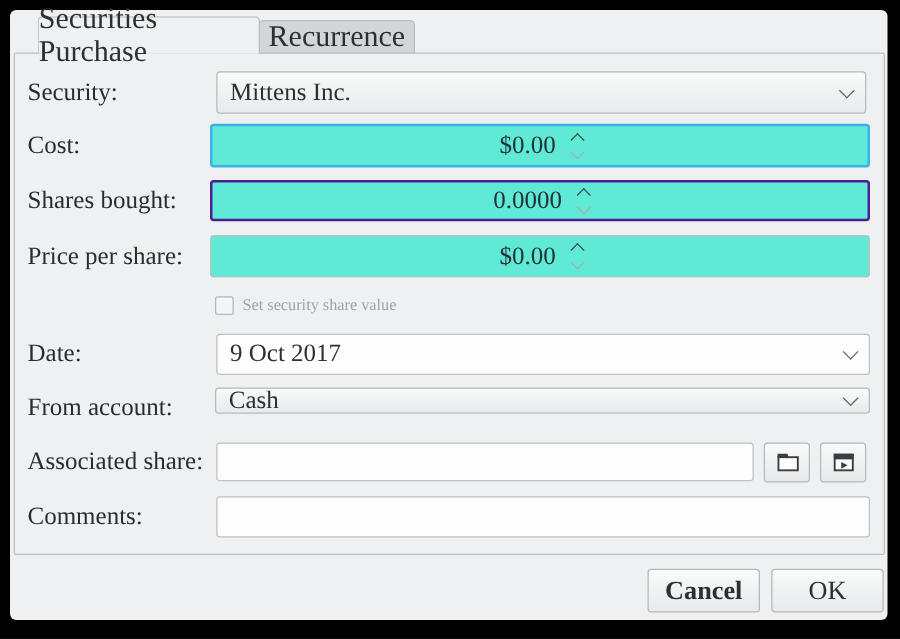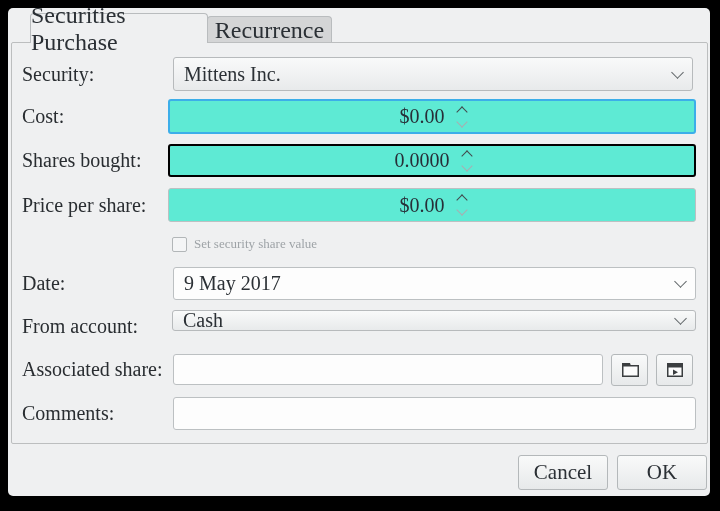--- a/index.html
+++ b/index.html
@@ -17,21 +17,21 @@
   
   .flabel{position:absolute;left:14px;font-size:20px;color:#292d31;display:flex;align-items:center;z-index:4;}
   
   .ctl{position:absolute;box-sizing:border-box;z-index:4;display:flex;align-items:center;}
   .combo{background:linear-gradient(#f9fafa,#e8eaeb);border:1px solid #b7babc;border-radius:3px;
     font-size:20px;color:#2b3035;padding:0 10px;justify-content:space-between;cursor:default;}
   .combo.editable{background:#fdfdfd;border:1px solid #bcc0c2;}
   .spin{background:#5eead4;border-radius:3px;font-size:20px;color:#272f38;
     justify-content:center;padding:0 6px 0 10px;}
   .spin.focus{border:2px solid #3caee9;}
-  .spin.hover{border:2px solid #000000;}
+  .spin.hover{border:2px solid #4c1d95;}
   .spin.plain{border:1px solid #bcc0c2;}
   .ti{background:#fdfdfd;border:1px solid #bcc0c2;border-radius:3px;font-size:20px;color:#2b3035;
     padding:0 10px;font-family:"Liberation Serif","DejaVu Serif",serif;outline:none;}
   
   .cv{display:inline-block;width:8px;height:8px;border-right:1.6px solid #5f6467;
     border-bottom:1.6px solid #5f6467;transform:rotate(45deg);margin-top:-4px;}
   .spincol{display:flex;flex-direction:column;align-items:center;margin-left:10px;width:14px;}
   .scv{display:inline-block;width:7px;height:7px;}
   .scv.up{border-left:1.6px solid #43484c;border-top:1.6px solid #43484c;transform:rotate(45deg);margin-bottom:1px;}
   .scv.dn{border-right:1.6px solid #a9adb0;border-bottom:1.6px solid #a9adb0;transform:rotate(45deg);margin-top:1px;}
@@ -95,21 +95,21 @@
     </span>
   </div>
 
   <div class="cbrow">
     <span class="cbox"></span>
     <span class="cblabel">Set security share value</span>
   </div>
 
   <div class="flabel" style="top:259px;height:33px;">Date:</div>
   <div class="ctl combo editable" style="left:165px;top:259px;width:523px;height:33px;">
-    <span>9 May 2017</span>
+    <span>9 Oct 2017</span>
     <span class="cv"></span>
   </div>
 
   <div class="flabel" style="top:302px;height:32px;">From account:</div>
   <div class="ctl combo" style="left:164px;top:302px;width:524px;height:21px;">
     <span>Cash</span>
     <span class="cv"></span>
   </div>
 
   <div class="flabel" style="top:346px;height:31px;">Associated share:</div>
@@ -124,20 +124,20 @@
     <svg width="22" height="22" viewBox="0 0 22 22">
       <rect x="3.75" y="4.75" width="14.5" height="12.5" fill="#fcfcfc" stroke="#3b3e40" stroke-width="1.5"></rect>
       <rect x="3" y="4" width="16" height="4.5" fill="#3b3e40"></rect>
       <path d="M9 10.5 l5 2.75 -5 2.75 z" fill="#3b3e40"></path>
     </svg>
   </div>
 
   <div class="flabel" style="top:389px;height:33px;">Comments:</div>
   <input class="ti" style="position: absolute; left: 165px; top: 389px; width: 523px; height: 33px; box-sizing: border-box; z-index: 4;" type="text" value="">
 
-  <div class="btn" style="left:510px;">
+  <div class="btn" style="left:510px;font-weight:bold;">
     <span>Cancel</span>
   </div>
   <div class="btn" style="left:609px;">
     <span>OK</span>
   </div>
 
 </div>
 
 </body></html>

